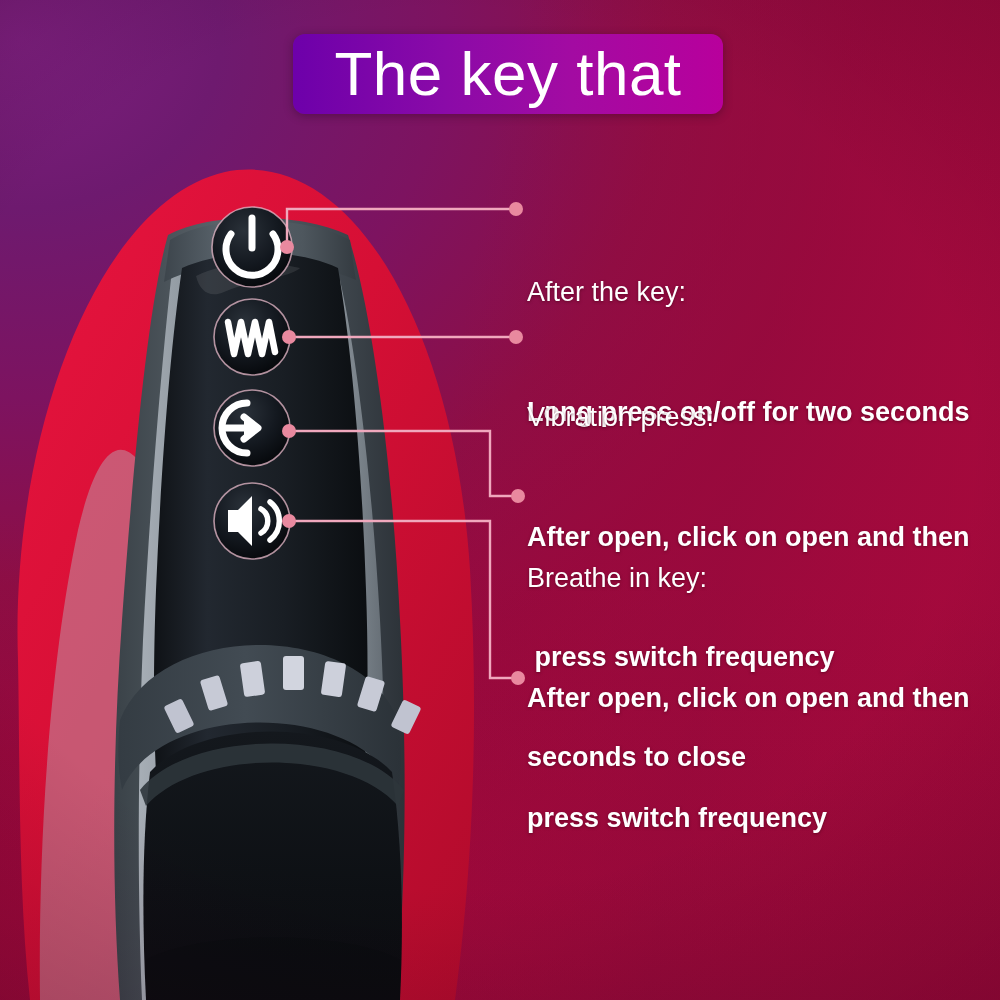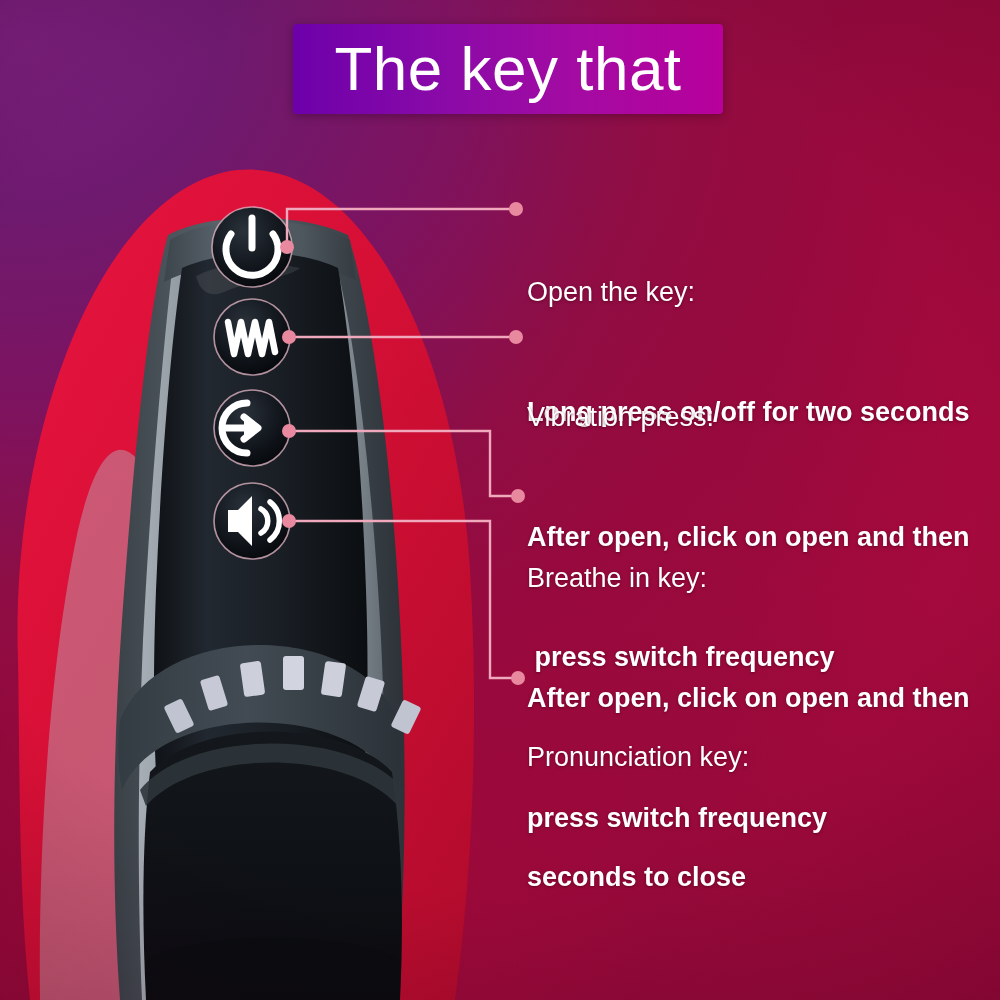--- a/index.html
+++ b/index.html
@@ -38,24 +38,24 @@
   .bg-vig {
     position: absolute;
     inset: 0;
     background: radial-gradient(95% 80% at 45% 45%, rgba(0,0,0,0) 55%, rgba(40,0,25,0.30) 100%);
   }
 
   
   #title-banner {
     position: absolute;
     left: 293px;
-    top: 24px;
+    top: 34px;
     width: 430px;
-    height: 90px;
-    border-radius: 4px;
+    height: 80px;
+    border-radius: 12px;
     background: linear-gradient(90deg, #6d00aa 0%, #8a0aa8 35%, #a30ba2 65%, #b8009c 100%);
     display: flex;
     align-items: center;
     justify-content: center;
     box-shadow: 0 2px 10px rgba(30,0,30,0.35);
   }
   #title-banner .title-text {
     color: #ffffff;
     font-size: 62px;
     font-weight: 400;
@@ -238,38 +238,37 @@
       <circle cx="289" cy="337" r="7"></circle>
       <circle cx="516" cy="337" r="7"></circle>
       <circle cx="289" cy="431" r="7"></circle>
       <circle cx="518" cy="496" r="7"></circle>
       <circle cx="289" cy="521" r="7"></circle>
       <circle cx="518" cy="678" r="7"></circle>
     </g>
   </svg>
 
   <div class="callout" id="callout-1">
-    <span class="c-title">Open the key:</span>
+    <span class="c-title">After the key:</span>
     <span class="c-line">Long press on/off for two seconds</span>
   </div>
 
   <div class="callout" id="callout-2">
     <span class="c-title">Vibration press:</span>
     <span class="c-line">After open, click on open and then</span>
     <span class="c-line"> press switch frequency</span>
   </div>
 
   <div class="callout" id="callout-3">
     <span class="c-title">Breathe in key:</span>
     <span class="c-line">After open, click on open and then</span>
     <span class="c-line">press switch frequency</span>
   </div>
 
   <div class="callout" id="callout-4">
-    <span class="c-title">Pronunciation key:</span>
     <span class="c-line">seconds to close</span>
   </div>
 
   <div id="title-banner">
     <span class="title-text">The key that</span>
   </div>
 
 </div>
 
 </body></html>

